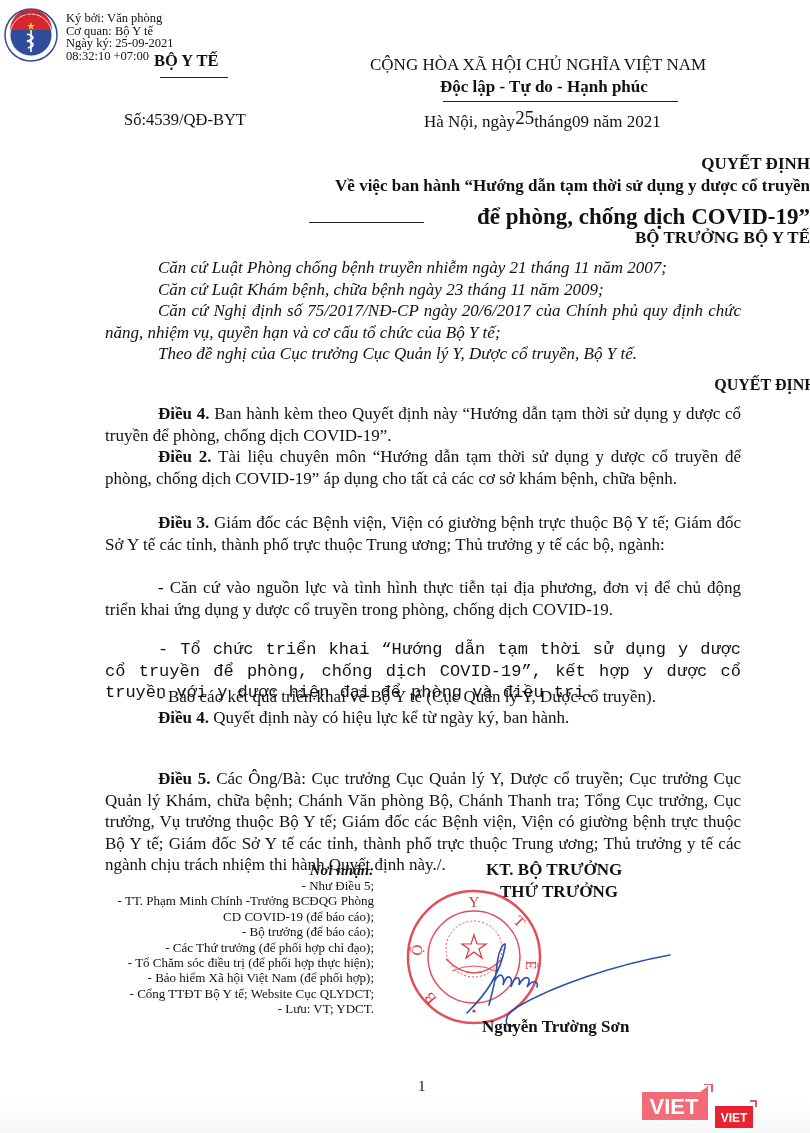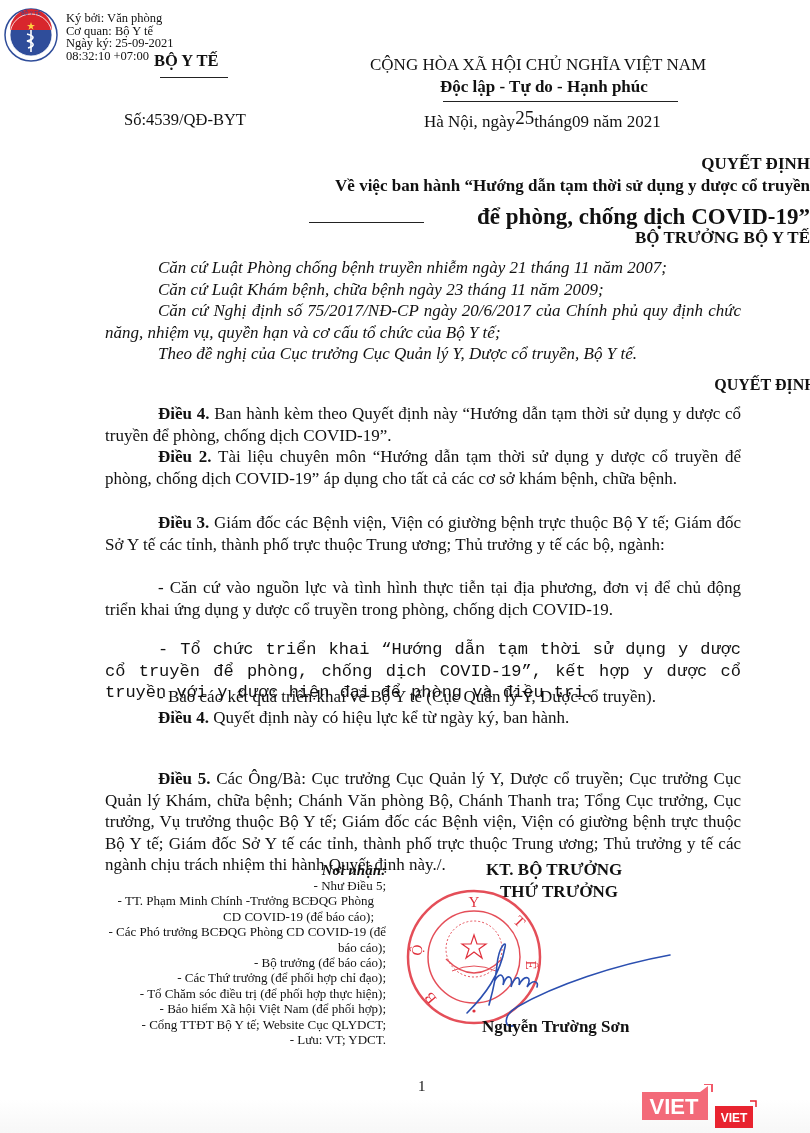--- a/index.html
+++ b/index.html
@@ -121,21 +121,20 @@
   <span class="bold">Điều 4.</span><span> Quyết định này có hiệu lực kể từ ngày ký, ban hành.</span>
 </div>
 <div class="abs para indent" style="top:768px;">
   <span class="bold">Điều 5.</span><span> Các Ông/Bà: Cục trưởng Cục Quản lý Y, Dược cổ truyền; Cục trưởng Cục Quản lý Khám, chữa bệnh; Chánh Văn phòng Bộ, Chánh Thanh tra; Tổng Cục trưởng, Cục trưởng, Vụ trưởng thuộc Bộ Y tế; Giám đốc các Bệnh viện, Viện có giường bệnh trực thuộc Bộ Y tế; Giám đốc Sở Y tế các tỉnh, thành phố trực thuộc Trung ương; Thủ trưởng y tế các ngành chịu trách nhiệm thi hành Quyết định này./.</span>
 </div>
 
 <div id="recipients" class="abs">
   <div class="head">Nơi nhận:</div>
   <div>- Như Điều 5;</div>
   <div style="width:270px">- TT. Phạm Minh Chính -Trưởng BCĐQG Phòng CD COVID-19 (để báo cáo);</div>
-  <div style="width:282px">- Các Phó trưởng BCĐQG Phòng CD COVID-19 (để báo cáo);</div>
   <div>- Bộ trưởng (để báo cáo);</div>
   <div>- Các Thứ trưởng (để phối hợp chỉ đạo);</div>
   <div>- Tổ Chăm sóc điều trị (để phối hợp thực hiện);</div>
   <div>- Bảo hiểm Xã hội Việt Nam (để phối hợp);</div>
   <div>- Cổng TTĐT Bộ Y tế; Website Cục QLYDCT;</div>
   <div>- Lưu: VT; YDCT.</div>
 </div>
 
 <div id="signer-title1" class="abs">KT. BỘ TRƯỞNG</div>
 <div id="signer-title2" class="abs">THỨ TRƯỞNG</div>

